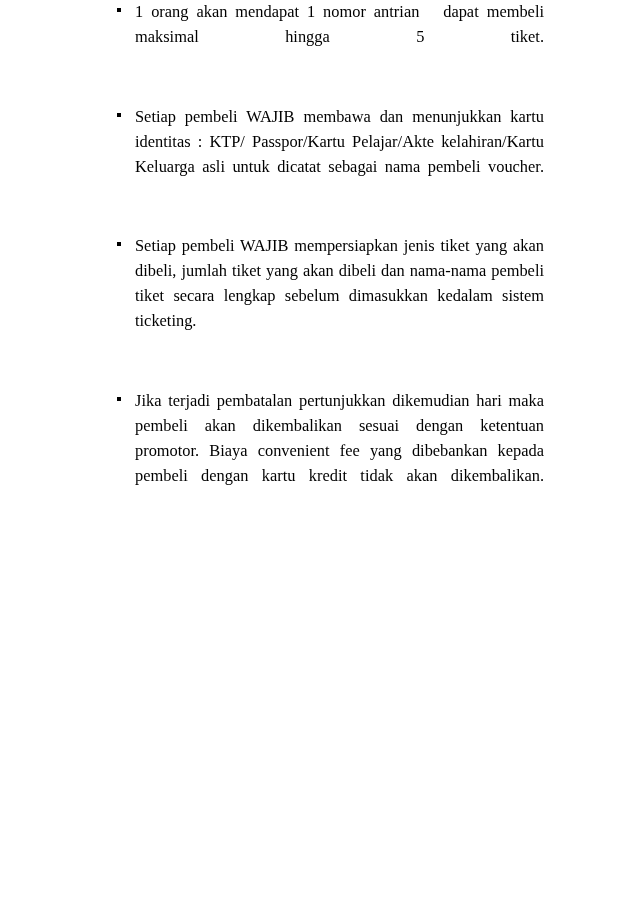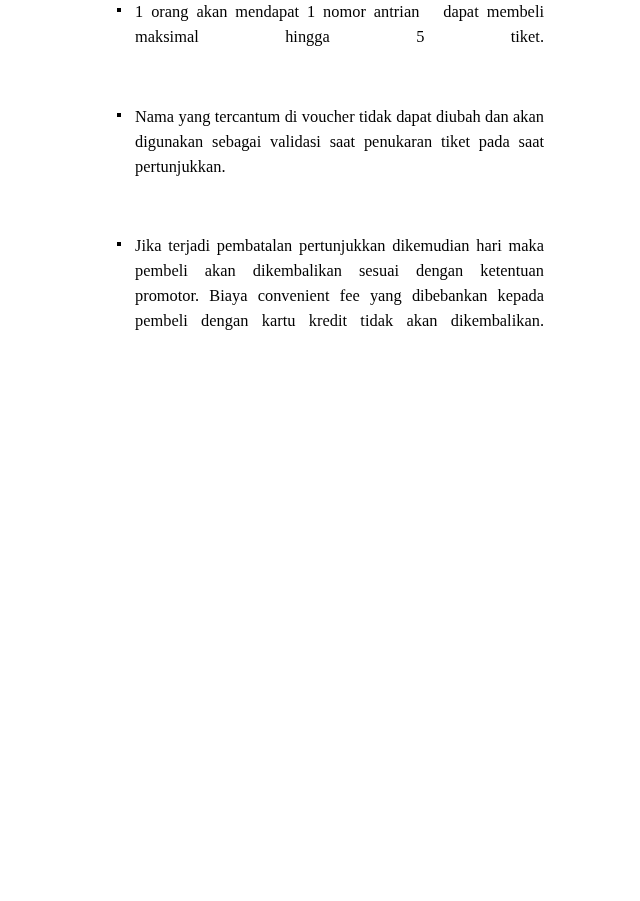--- a/index.html
+++ b/index.html
@@ -87,29 +87,30 @@
       <span class="bullet-marker"></span>
       <span class="term-text">1 orang akan mendapat 1 nomor antrian   dapat membeli maksimal hingga 5 tiket.</span>
     </li>
 
     <li class="term-item">
       <span class="bullet-marker"></span>
     </li>
 
     <li class="term-item">
       <span class="bullet-marker"></span>
+      <span class="term-text">Setiap pembeli WAJIB membawa dan menunjukkan kartu identitas : KTP/ Passpor/Kartu Pelajar/Akte kelahiran/Kartu Keluarga asli untuk dicatat sebagai nama pembeli voucher.</span>
     </li>
 
     <li class="term-item">
       <span class="bullet-marker"></span>
+      <span class="term-text">Setiap pembeli WAJIB mempersiapkan jenis tiket yang akan dibeli, jumlah tiket yang akan dibeli dan nama-nama pembeli tiket secara lengkap sebelum dimasukkan kedalam sistem ticketing.</span>
     </li>
 
     <li class="term-item">
       <span class="bullet-marker"></span>
-      <span class="term-text">Nama yang tercantum di voucher tidak dapat diubah dan akan digunakan sebagai validasi saat penukaran tiket pada saat pertunjukkan.</span>
     </li>
 
     <li class="term-item">
       <span class="bullet-marker"></span>
     </li>
 
     <li class="term-item">
       <span class="bullet-marker"></span>
       <span class="term-text">Jika terjadi pembatalan pertunjukkan dikemudian hari maka pembeli akan dikembalikan sesuai dengan ketentuan promotor. Biaya convenient fee yang dibebankan kepada pembeli dengan kartu kredit tidak akan dikembalikan.</span>
     </li>

